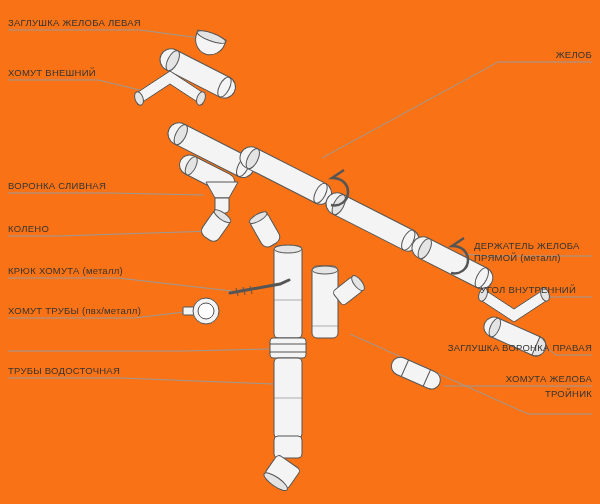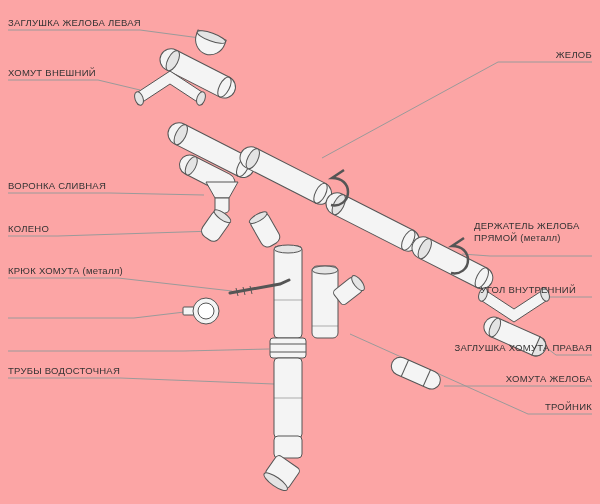--- a/index.html
+++ b/index.html
@@ -1,17 +1,17 @@
 <!DOCTYPE html>
 <html><head>
 <meta charset="utf-8">
 <style>
   html,body{margin:0;padding:0;background:#fff;}
   .stage{
-    position:relative;width:600px;height:504px;background:#fca5a5;
+    position:relative;width:600px;height:504px;background:#f97316;
     font-family:"Liberation Sans",sans-serif;overflow:hidden;
   }
   .stage svg{position:absolute;left:0;top:0;}
   .lbl{
     position:absolute;font-size:9.5px;line-height:12px;color:#333333;
     letter-spacing:.25px;white-space:nowrap;
   }
   .lbl.right{text-align:left;}
   .lbl.wrap{white-space:normal;width:118px;}
   svg .p{fill:#f4f4f4;stroke:#555555;stroke-width:1;stroke-linejoin:round;}
@@ -177,22 +177,23 @@
       <line class="ln" x1="29" y1="0" x2="29" y2="18"></line>
     </g>
 
   </svg>
 
   <div class="lbl" style="left:8px;top:17px">ЗАГЛУШКА ЖЕЛОБА ЛЕВАЯ</div>
   <div class="lbl" style="left:8px;top:67px">ХОМУТ ВНЕШНИЙ</div>
   <div class="lbl" style="left:8px;top:180px">ВОРОНКА СЛИВНАЯ</div>
   <div class="lbl" style="left:8px;top:223px">КОЛЕНО</div>
   <div class="lbl" style="left:8px;top:265px">КРЮК ХОМУТА (металл)</div>
+  <div class="lbl" style="left:8px;top:305px">ХОМУТ ТРУБЫ (пвх/металл)</div>
   <div class="lbl" style="left:8px;top:365px">ТРУБЫ ВОДОСТОЧНАЯ</div>
 
   <div class="lbl right" style="right:8px;top:49px">ЖЕЛОБ</div>
-  <div class="lbl right wrap" style="right:8px;top:220px">ДЕРЖАТЕЛЬ ЖЕЛОБА ПРЯМОЙ (металл)</div>
+  <div class="lbl right wrap" style="right:8px;top:240px">ДЕРЖАТЕЛЬ ЖЕЛОБА ПРЯМОЙ (металл)</div>
   <div class="lbl right" style="right:24px;top:284px">УГОЛ ВНУТРЕННИЙ</div>
-  <div class="lbl right" style="right:8px;top:342px">ЗАГЛУШКА ХОМУТА ПРАВАЯ</div>
+  <div class="lbl right" style="right:8px;top:342px">ЗАГЛУШКА ВОРОНКА ПРАВАЯ</div>
   <div class="lbl right" style="right:8px;top:373px">ХОМУТА ЖЕЛОБА</div>
-  <div class="lbl right" style="right:8px;top:401px">ТРОЙНИК</div>
+  <div class="lbl right" style="right:8px;top:388px">ТРОЙНИК</div>
 
 </div>
 
 </body></html>

